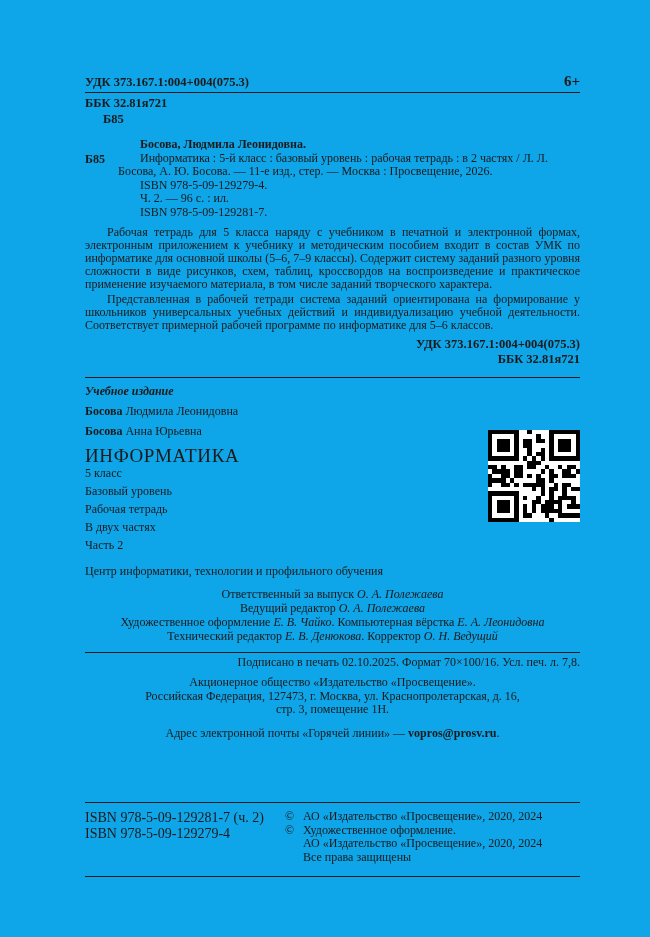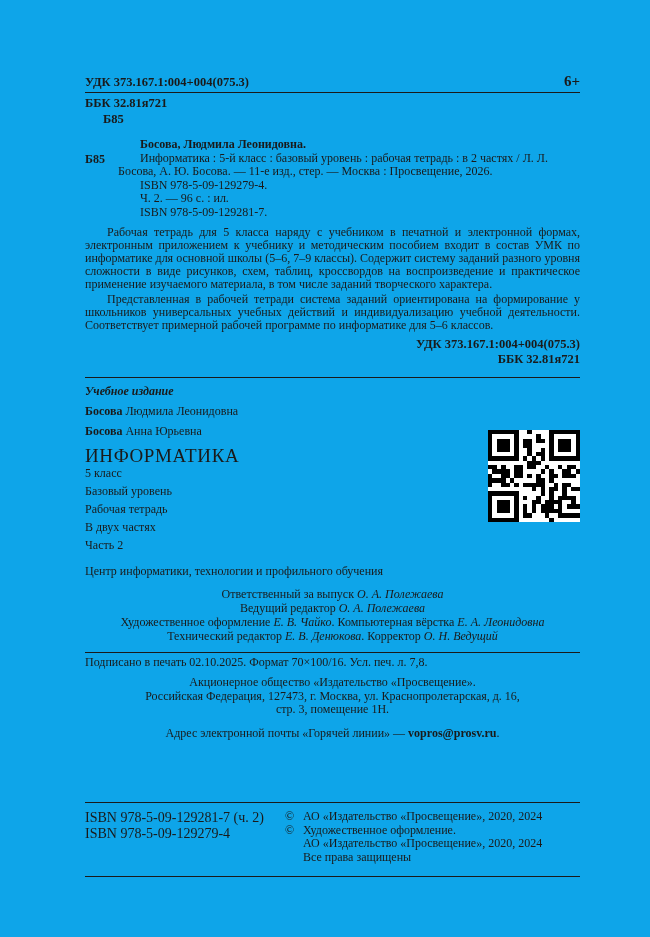--- a/index.html
+++ b/index.html
@@ -49,21 +49,21 @@
   .qr {
     position:absolute; top:430px; right:70px;
     width:92px; height:92px; background:#fff;
   }
   .qr svg { width:100%; height:100%; display:block; }
 
   .credits { margin-top:9px; }
   .credit { text-align:center; line-height:14px; font-size:12px; }
 
   .hr-print { margin-top:9px; }
-  .print-line { text-align:left; line-height:14px; margin-top:2px;font-family:Liberation Serif, serif; }
+  .print-line { text-align:right; line-height:14px; margin-top:2px;font-family:Liberation Serif, serif; }
   .print-line:first-of-type { margin-top:6px; }
 
   .pub { margin-top:7px; }
   .pub-line { text-align:center; line-height:13.5px; }
 
   .email-line { margin-top:9px; text-align:center; line-height:14px; }
 
   .bottom { position:absolute; left:85px; right:70px; top:802px; }
   .bottom-cols { display:flex; margin-top:7px; }
   .isbn-col { width:200px; font-weight:normal; line-height:15.5px; font-size:14px; white-space:nowrap; }

